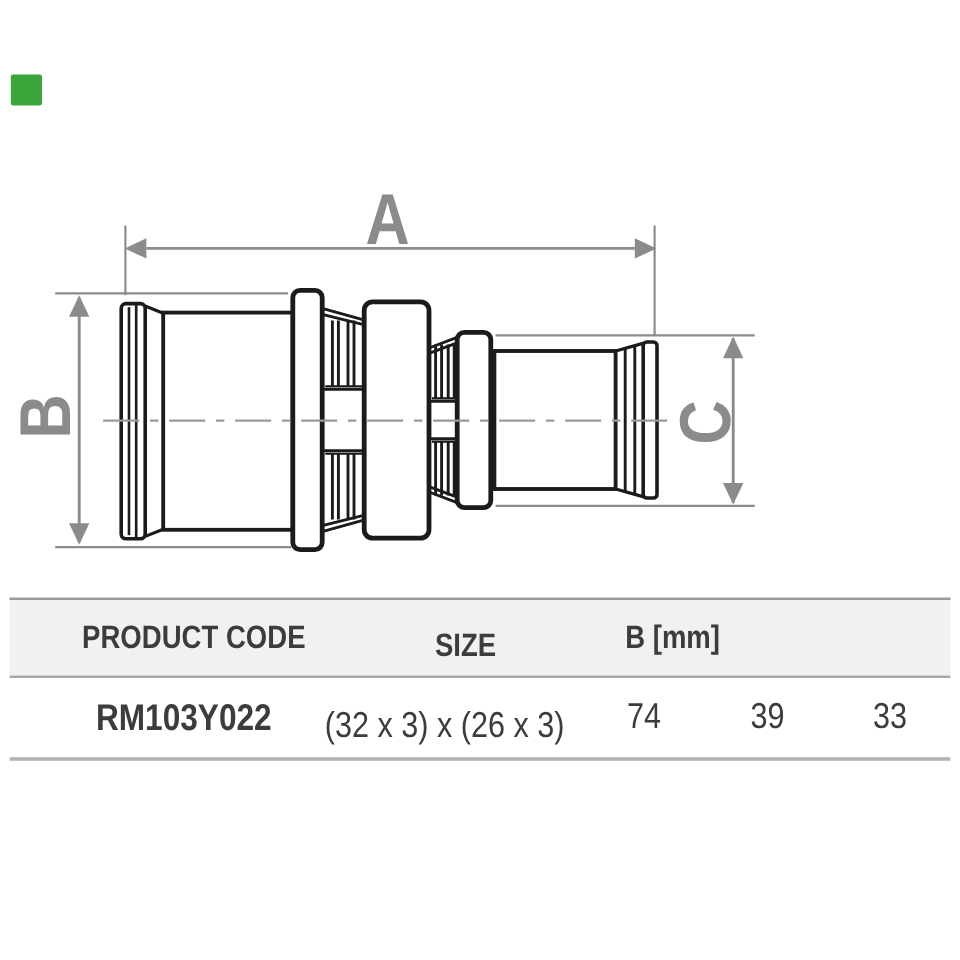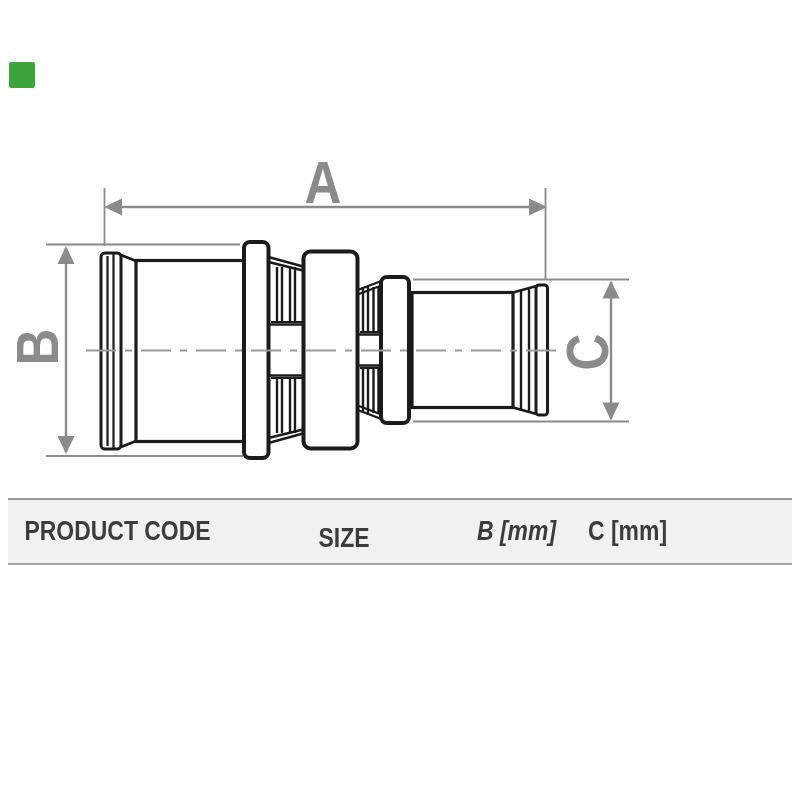--- a/index.html
+++ b/index.html
@@ -9,21 +9,21 @@
         background:#3BA43B;border-radius:2px;}
   .drawing{position:absolute;left:0;top:0;width:800px;height:500px;}
 
   
   .spec-table{position:absolute;left:8px;top:498px;width:784px;color:#3c3c3c;}
   .thead{display:flex;align-items:center;height:63px;background:#f1f1f1;
          border-top:2px solid #9a9a9a;border-bottom:2px solid #a6a6a6;}
   .trow{display:flex;align-items:center;height:66px;background:#ffffff;
         border-bottom:3px solid #b3b3b3;}
   .cell{display:flex;justify-content:center;align-items:center;}
-  .c1{width:220px;} .c2{width:232px;margin-top:13px;} .c3{width:110px;} .c4{width:112px;font-style:italic;} .c5{width:110px;}
+  .c1{width:220px;margin-left:44px;} .c2{width:232px;margin-top:13px;} .c3{width:110px;} .c4{width:112px;} .c5{width:110px;}
   .thead .cell{font-size:27px;font-weight:700;}
   .trow .cell{font-size:30px;font-weight:400;}
   .trow .c1{font-weight:700;font-size:31px;}
   .cond{display:inline-block;transform:scaleX(0.85);transform-origin:center;white-space:nowrap;}
 
   
   .blk{stroke:#1b1b1b;fill:none;}
   .blkf{stroke:#1b1b1b;fill:#ffffff;}
   .dim{stroke:#8b8b8b;fill:none;}
   .dimf{fill:#8b8b8b;stroke:none;}
@@ -115,19 +115,33 @@
     <div class="thead">
       <div class="cell c1">
           <span class="cond">PRODUCT CODE</span>
         </div>
       <div class="cell c2">
           <span class="cond">SIZE</span>
         </div>
       <div class="cell c4">
           <span class="cond">B [mm]</span>
         </div>
+    </div>
+    <div class="trow">
+      <div class="cell c1">
+          <span class="cond">RM103Y022</span>
+        </div>
+      <div class="cell c2">
+          <span class="cond">(32 x 3) x (26 x 3)</span>
+        </div>
+      <div class="cell c3">
+          <span class="cond">74</span>
+        </div>
+      <div class="cell c4">
+          <span class="cond">39</span>
+        </div>
       <div class="cell c5">
-          <span class="cond">C [mm]</span>
+          <span class="cond">33</span>
         </div>
     </div>
   </div>
 
 </div>
 
 </body></html>

